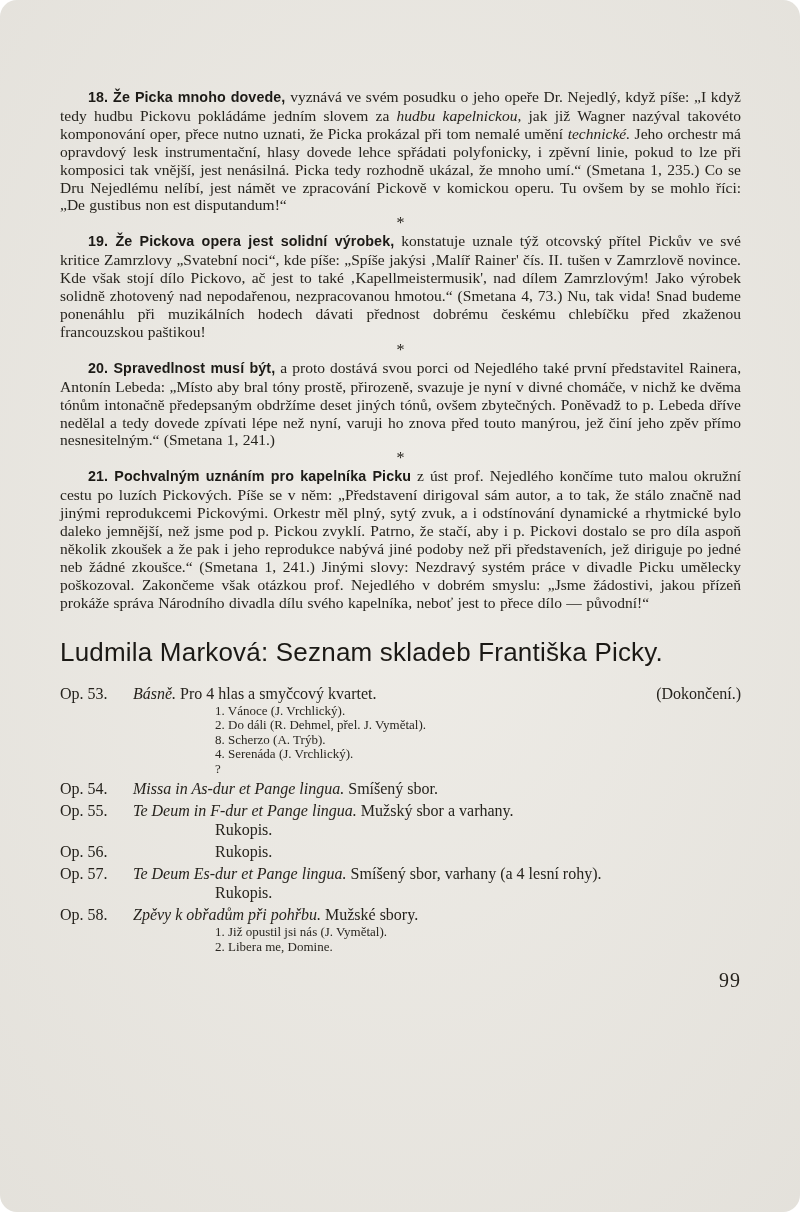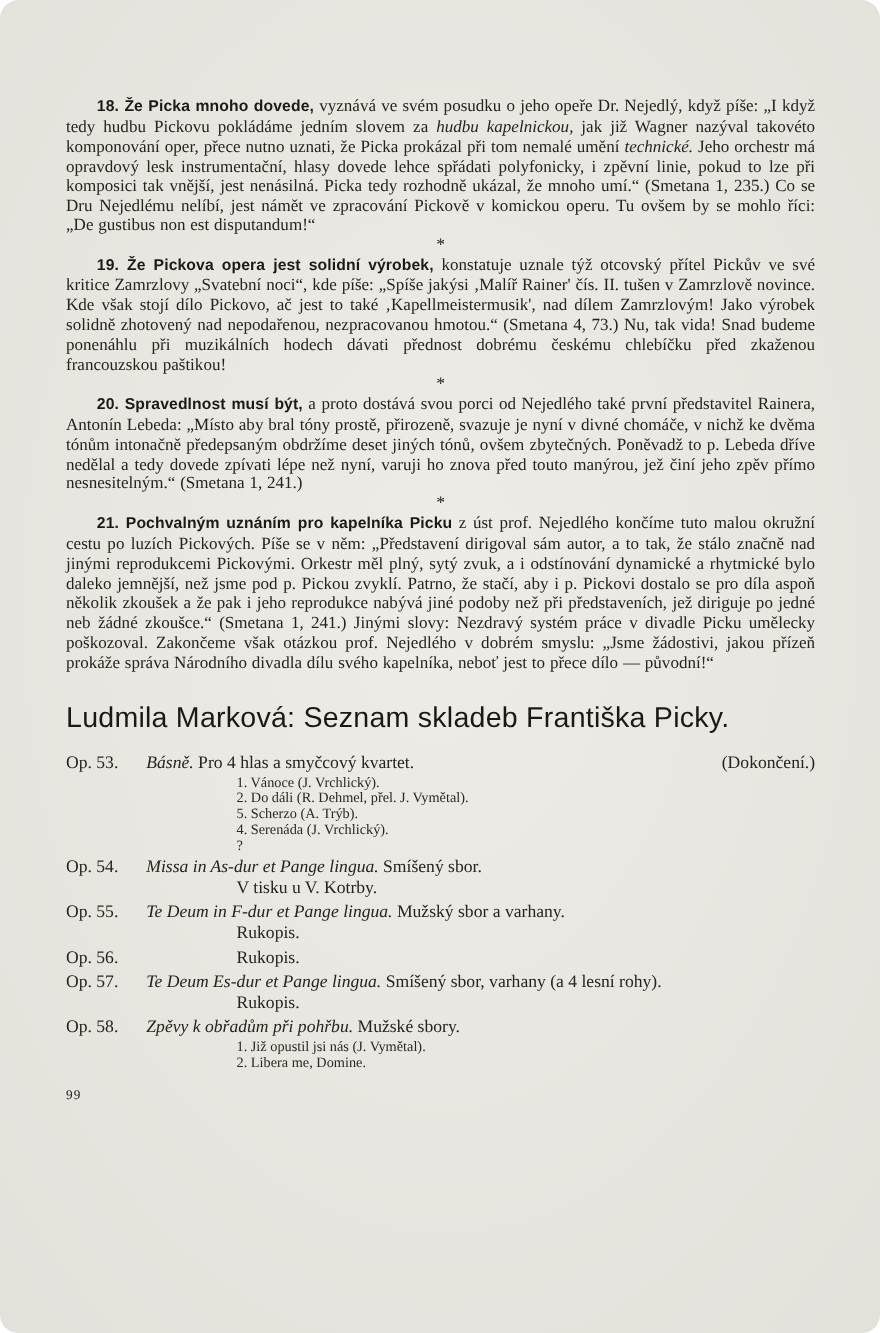--- a/index.html
+++ b/index.html
@@ -90,23 +90,23 @@
   .op-title { font-style: italic; }
   .op-items {
     margin: 1px 0 0 82px;
     font-size: 13px;
     line-height: 14.5px;
     color: #2a2721;
   }
   .op-note { margin-left: 82px; line-height: 19px; }
 
   .page-num {
-    text-align: left;
+    text-align: right;
     margin-top: 15px;
-    font-size: 12px;
+    font-size: 20px;
     letter-spacing: 1px;
     color: #26231d;
   }
 </style>
 </head>
 <body>
 
 <div class="page">
   <div class="content">
 
@@ -125,31 +125,30 @@
     <div class="opus">
       <div class="dokonceni">(Dokončení.)</div>
       <div id="opus-rows">
           <div class="op-row">
             <div class="op-label">Op. 53.</div>
             <div class="op-body">
               <div class="op-title-line"><span class="op-title">Básně.</span> <span class="op-desc">Pro 4 hlas a smyčcový kvartet.</span></div>
               <div class="op-items">
                 <div class="op-item">1. Vánoce (J. Vrchlický).</div>
                 <div class="op-item">2. Do dáli (R. Dehmel, přel. J. Vymětal).</div>
-                <div class="op-item">5. Scherzo (A. Trýb).</div>
+                <div class="op-item">8. Scherzo (A. Trýb).</div>
                 <div class="op-item">4. Serenáda (J. Vrchlický).</div>
                 <div class="op-item">?</div>
               </div>
             </div>
           </div>
           <div class="op-row">
             <div class="op-label">Op. 54.</div>
             <div class="op-body">
               <div class="op-title-line"><span class="op-title">Missa in As-dur et Pange lingua.</span> <span class="op-desc">Smíšený sbor.</span></div>
-              <div class="op-note">V tisku u V. Kotrby.</div>
             </div>
           </div>
           <div class="op-row">
             <div class="op-label">Op. 55.</div>
             <div class="op-body">
               <div class="op-title-line"><span class="op-title">Te Deum in F-dur et Pange lingua.</span> <span class="op-desc">Mužský sbor a varhany.</span></div>
               <div class="op-note">Rukopis.</div>
             </div>
           </div>
           <div class="op-row">

